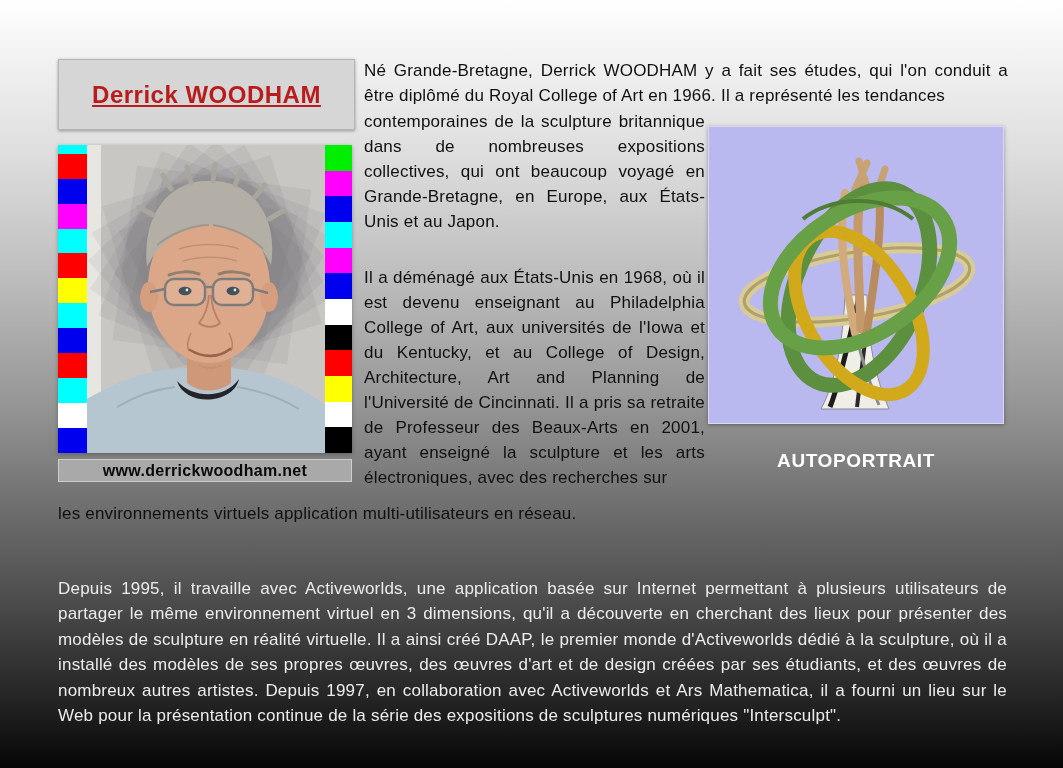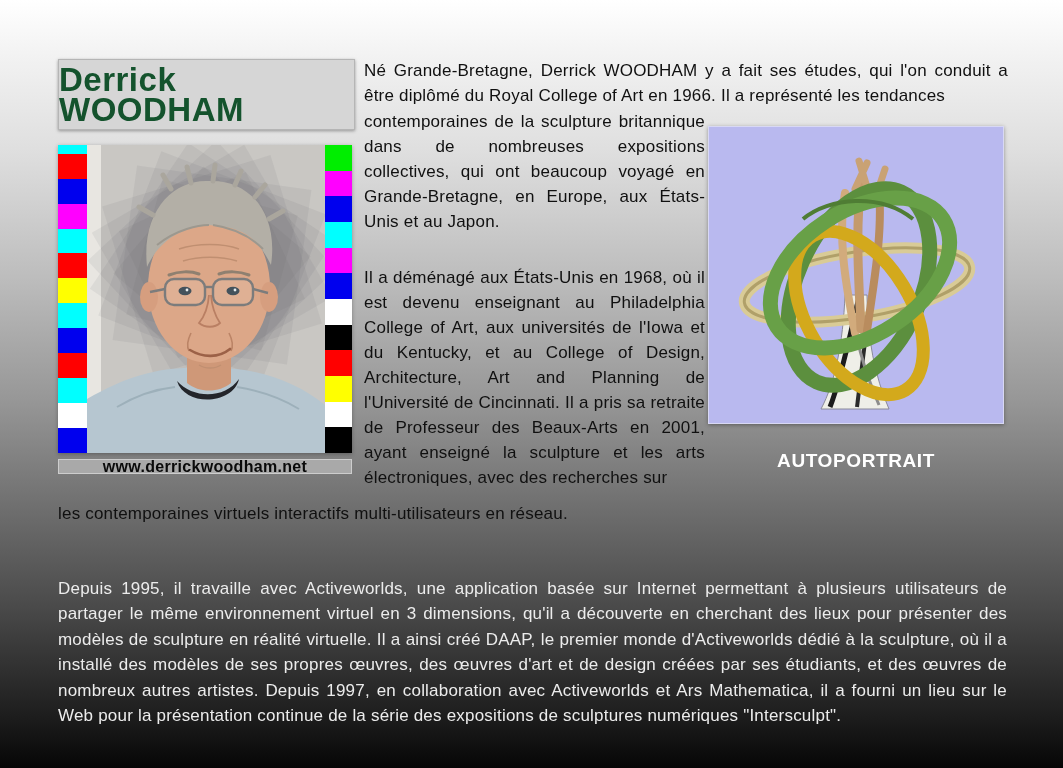--- a/index.html
+++ b/index.html
@@ -11,37 +11,37 @@
     background:linear-gradient(180deg,#ffffff 0%,#f1f1f1 8%,#dedede 20%,#bdbdbd 36%,#979797 52%,#6f6f6f 66%,#4a4a4a 79%,#1e1e1e 93%,#060606 100%);
   }
   
   .title-card{
     position:absolute;left:58px;top:59px;width:297px;height:71px;
     background:#d6d6d6;border:1px solid #b5b5b5;
     box-shadow:0 1px 3px rgba(0,0,0,.35);
     box-sizing:border-box;
     display:flex;flex-direction:column;align-items:center;justify-content:center;
   }
-  .artist-name{font-size:33px;font-weight:700;color:#14532d;letter-spacing:.5px;line-height:30px;}
+  .artist-name{font-size:24px;font-weight:700;color:#b91c1c;letter-spacing:.5px;line-height:30px;text-decoration:underline;}
   .artist-origin{font-size:18px;font-weight:700;color:#141414;letter-spacing:.3px;line-height:22px;}
   
   .photo-block{
     position:absolute;left:58px;top:145px;width:294px;height:308px;
     display:flex;box-shadow:0 1px 4px rgba(0,0,0,.3);
   }
   .color-bar{display:flex;flex-direction:column;}
   .color-bar.left{width:29px;}
   .color-bar.right{width:27px;}
   .bar-seg{flex:1;}
   .bar-seg.sm{flex:.35;}
   .portrait{flex:1;overflow:hidden;background:#c9c7c3;}
   .portrait svg{display:block;}
   
   .website-bar{
-    position:absolute;left:58px;top:459px;width:294px;height:15px;
+    position:absolute;left:58px;top:459px;width:294px;height:23px;
     background:#a9a9a9;border:1px solid #cdcdcd;box-sizing:border-box;
     display:flex;align-items:center;justify-content:center;
     font-size:16px;font-weight:700;color:#0a0a0a;letter-spacing:.3px;
     cursor:pointer;
   }
   
   .bio-intro{
     position:absolute;left:364px;top:58px;width:644px;
     font-size:17px;line-height:25px;color:#101010;text-align:justify;letter-spacing:.2px;
   }
@@ -173,21 +173,21 @@
       </div>
   </div>
 
   <div class="website-bar">www.derrickwoodham.net</div>
 
   <div class="bio-intro">Né Grande-Bretagne, Derrick WOODHAM y a fait ses études, qui l'on conduit a être diplômé du Royal College of Art en 1966. Il a représenté les tendances</div>
   <div class="bio-narrow">
     <p>contemporaines de la sculpture britannique dans de nombreuses expositions collectives, qui ont beaucoup voyagé en Grande-Bretagne, en Europe, aux États-Unis et au Japon.</p>
     <p>Il a déménagé aux États-Unis en 1968, où il est devenu enseignant au Philadelphia College of Art, aux universités de l'Iowa et du Kentucky, et au College of Design, Architecture, Art and Planning de l'Université de Cincinnati. Il a pris sa retraite de Professeur des Beaux-Arts en 2001, ayant enseigné la sculpture et les arts électroniques, avec des recherches sur</p>
   </div>
-  <div class="bio-cont">les contemporaines virtuels interactifs multi-utilisateurs en réseau.</div>
+  <div class="bio-cont">les environnements virtuels application multi-utilisateurs en réseau.</div>
   <div class="bio-bottom">Depuis 1995, il travaille avec Activeworlds, une application basée sur Internet permettant à plusieurs utilisateurs de partager le même environnement virtuel en 3 dimensions, qu'il a découverte en cherchant des lieux pour présenter des modèles de sculpture en réalité virtuelle. Il a ainsi créé DAAP, le premier monde d'Activeworlds dédié à la sculpture, où il a installé des modèles de ses propres œuvres, des œuvres d'art et de design créées par ses étudiants, et des œuvres de nombreux autres artistes. Depuis 1997, en collaboration avec Activeworlds et Ars Mathematica, il a fourni un lieu sur le Web pour la présentation continue de la série des expositions de sculptures numériques "Intersculpt".</div>
 
   <div class="artwork-fig">
     <div class="artwork-panel">
       <svg width="294" height="296" viewBox="0 0 294 296">
         <rect x="0" y="0" width="294" height="296" fill="#b9b9ef"></rect>
 
         <g>
           <path d="M136,168 C134,216 126,256 112,282 L180,282 C166,250 158,210 158,168 Z" fill="#efefe8" stroke="#8a8a9a" stroke-width="1"></path>
           <path d="M150,170 C140,212 132,252 121,280" stroke="#1c1c1c" stroke-width="5" fill="none"></path>

